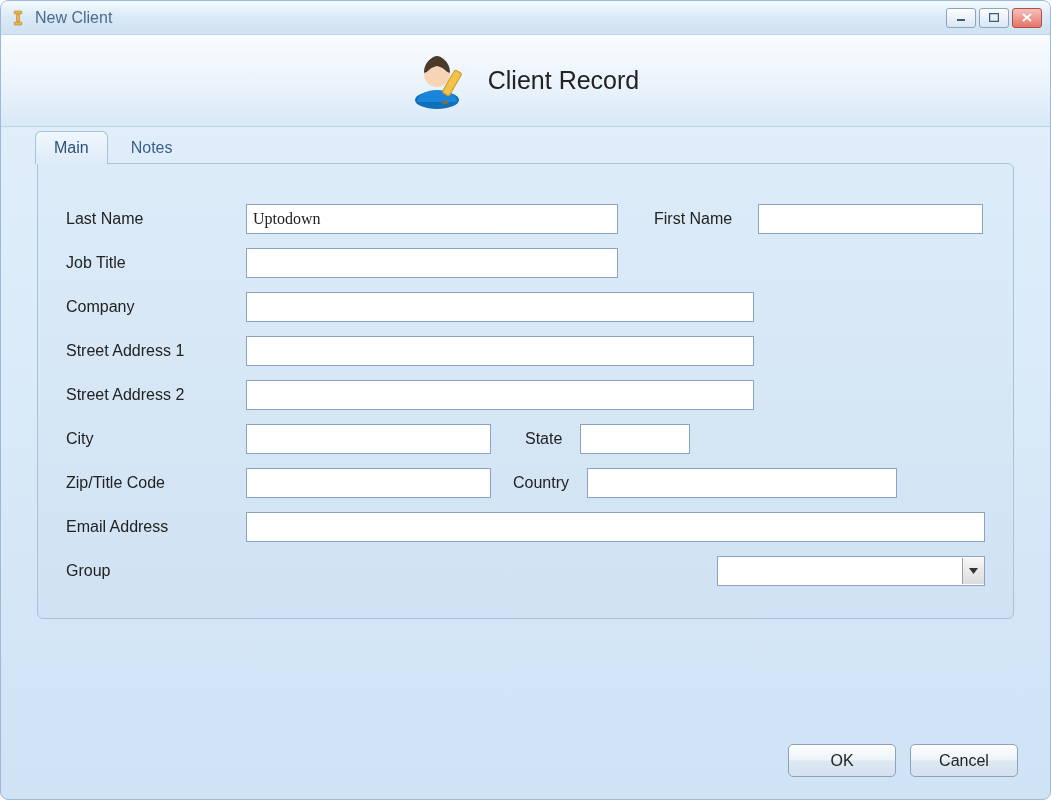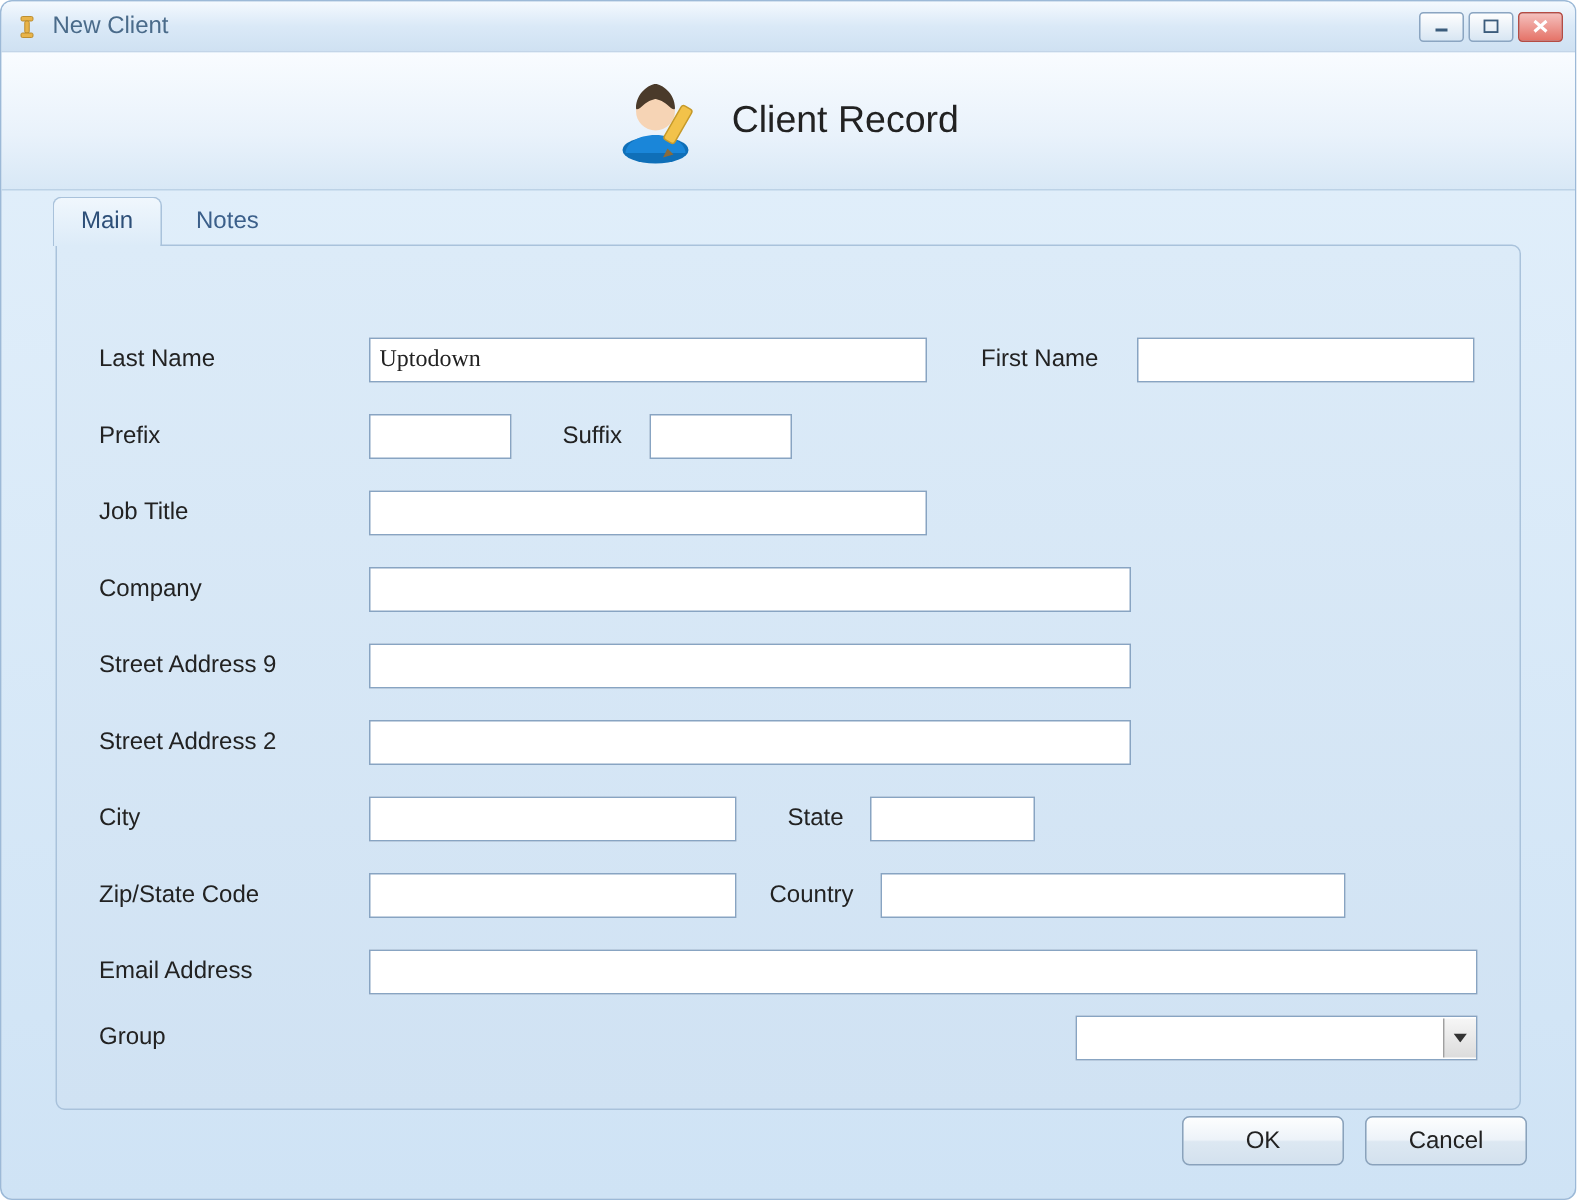--- a/index.html
+++ b/index.html
@@ -113,21 +113,20 @@
       border-radius: 0 6px 6px 6px;
       padding: 40px 28px 32px 28px;
       position: relative;
       top: -1px;
     }
     .form-row {
       display: flex;
       align-items: center;
       margin-bottom: 14px;
       min-height: 30px;
-      margin-top: 21px;
     }
     .label {
       width: 180px;
       font-size: 16px;
       color: #222;
       flex-shrink: 0;
     }
     .label.inline {
       width: auto;
       padding: 0 26px 0 36px;
@@ -254,56 +253,50 @@
 
     <div class="tab-panel">
 
       <div class="form-row">
         <span class="label">Last Name</span>
         <input type="text" class="w-lg" value="Uptodown" style="">
         <span class="label inline">First Name</span>
         <input type="text" class="w-fn" value="" style="">
       </div>
 
-      <div class="form-row">
-        <span class="label">Prefix</span>
-        <input type="text" class="w-sm" value="" style="">
-        <span class="label inline-sm">Suffix</span>
-        <input type="text" class="w-sm" value="" style="">
-      </div>
 
       <div class="form-row">
         <span class="label">Job Title</span>
         <input type="text" class="w-lg" value="" style="">
       </div>
 
       <div class="form-row">
         <span class="label">Company</span>
         <input type="text" class="w-xl" value="" style="">
       </div>
 
       <div class="form-row">
-        <span class="label">Street Address 9</span>
+        <span class="label">Street Address 1</span>
         <input type="text" class="w-xl" value="" style="">
       </div>
 
       <div class="form-row">
         <span class="label">Street Address 2</span>
         <input type="text" class="w-xl" value="" style="">
       </div>
 
       <div class="form-row">
         <span class="label">City</span>
         <input type="text" class="w-md" value="" style="">
         <span class="label inline-sm">State</span>
         <input type="text" class="w-state" value="" style="">
       </div>
 
       <div class="form-row">
-        <span class="label">Zip/State Code</span>
+        <span class="label">Zip/Title Code</span>
         <input type="text" class="w-md" value="" style="">
         <span class="label inline-sm" style="padding-left:22px;text-align:center;">Country</span>
         <input type="text" class="w-country" value="" style="">
       </div>
 
       <div class="form-row">
         <span class="label">Email Address</span>
         <input type="text" class="w-full" value="" style="">
       </div>
 

